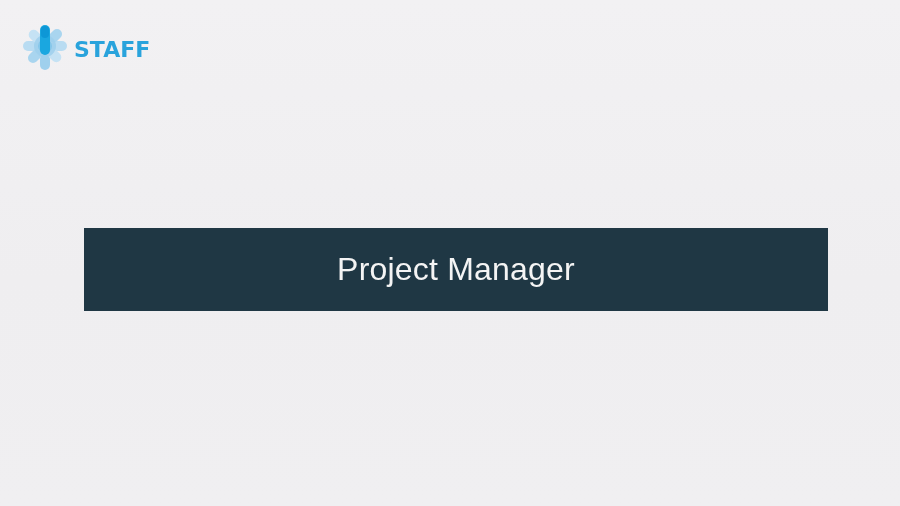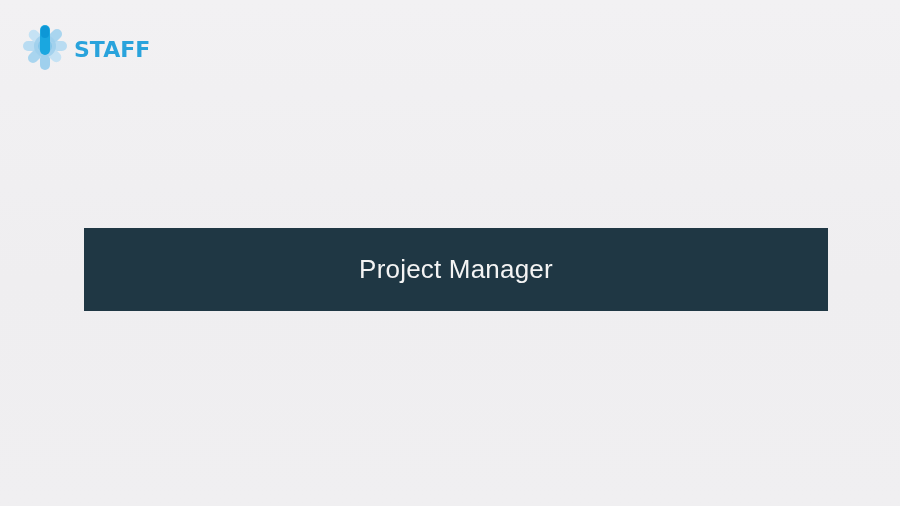--- a/index.html
+++ b/index.html
@@ -69,21 +69,21 @@
     height: 83px;
     background: #1f3744;
     display: flex;
     align-items: center;
     justify-content: center;
     box-sizing: border-box;
   }
   .title-banner-text {
     color: #f4f4f4;
     font-family: "Liberation Sans", sans-serif;
-    font-size: 26px;
+    font-size: 32px;
     font-weight: 400;
     letter-spacing: 0.2px;
     text-align: center;
     white-space: nowrap;
   }
 </style>
 </head>
 <body>
 
 <div class="slide">

